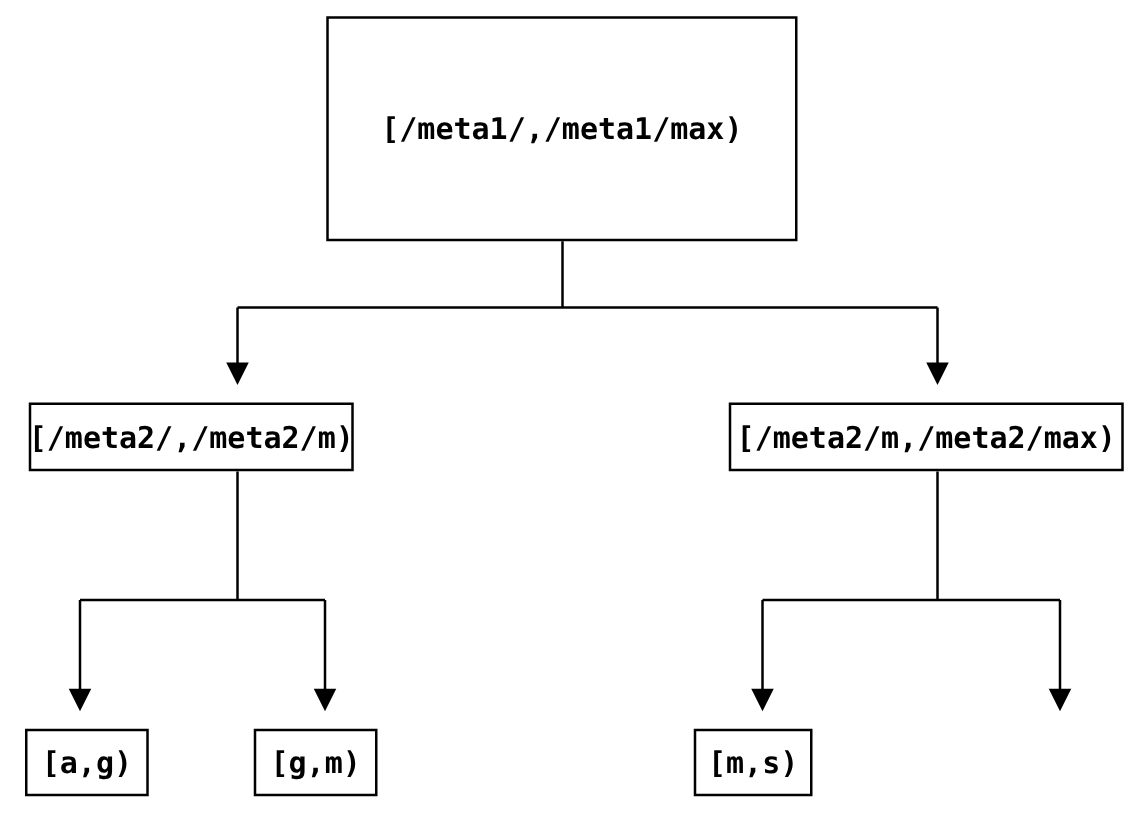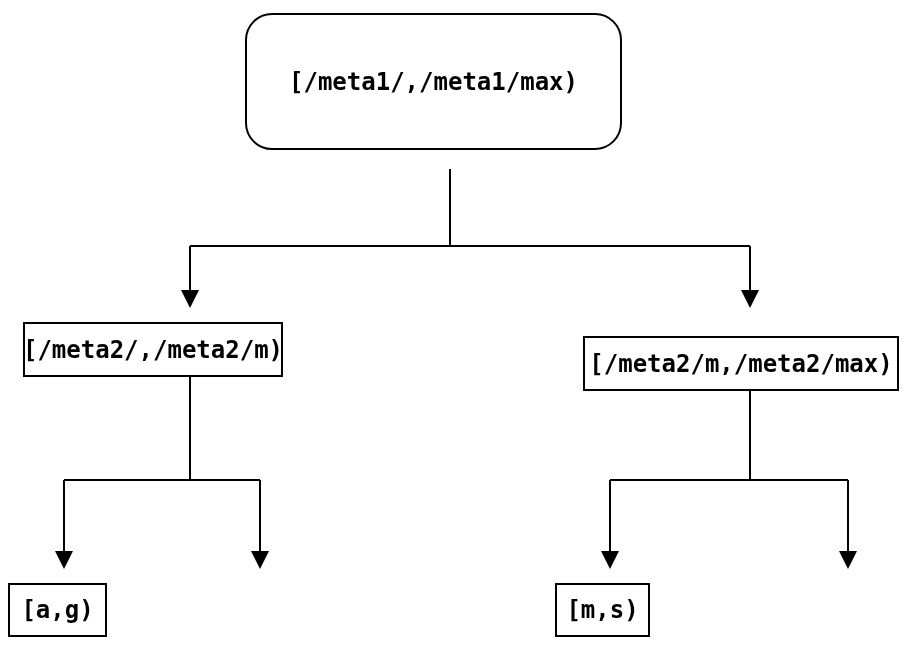--- a/index.html
+++ b/index.html
@@ -31,24 +31,24 @@
     align-items: center;
     justify-content: center;
   }
   .node .label {
     font-size: 24px;
     font-weight: bold;
     color: #000000;
     white-space: pre;
     line-height: 1;
   }
-  #node-root  { left: 245px; top: 13px;  width: 377px; height: 137px; border-radius: 27px; }
+  #node-root  { left: 261px; top: 13px;  width: 377px; height: 180px; }
   #node-left  { left: 23px;  top: 322px; width: 260px; height: 55px; }
-  #node-right { left: 583px; top: 322px; width: 316px; height: 55px; margin-top: 14px; }
-  #node-ag    { left: 8px;   top: 583px; width: 99px;  height: 54px; }
+  #node-right { left: 583px; top: 322px; width: 316px; height: 55px; }
+  #node-ag    { left: 20px;   top: 583px; width: 99px;  height: 54px; }
   #node-gm    { left: 203px; top: 583px; width: 99px;  height: 54px; }
   #node-ms    { left: 555px; top: 583px; width: 95px;  height: 54px; text-align: center; }
   #node-smax  { left: 778px; top: 583px; width: 120px; height: 54px; }
 </style>
 </head>
 <body>
 
 <div class="canvas">
 
   <svg class="edges" viewBox="0 0 912 652" xmlns="http://www.w3.org/2000/svg">
@@ -88,19 +88,22 @@
   </div>
 
   <div class="node" id="node-right">
     <span class="label">[/meta2/m,/meta2/max)</span>
   </div>
 
   <div class="node" id="node-ag">
     <span class="label">[a,g)</span>
   </div>
 
+  <div class="node" id="node-gm">
+    <span class="label">[g,m)</span>
+  </div>
 
   <div class="node" id="node-ms">
     <span class="label">[m,s)</span>
   </div>
 
 
 </div>
 
 </body></html>

